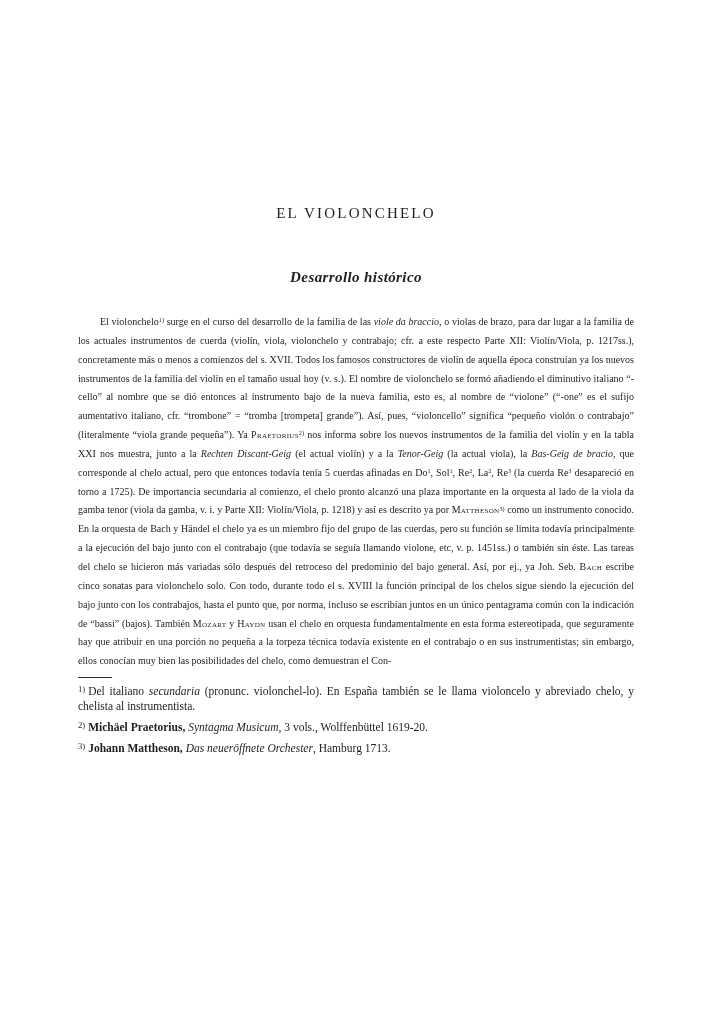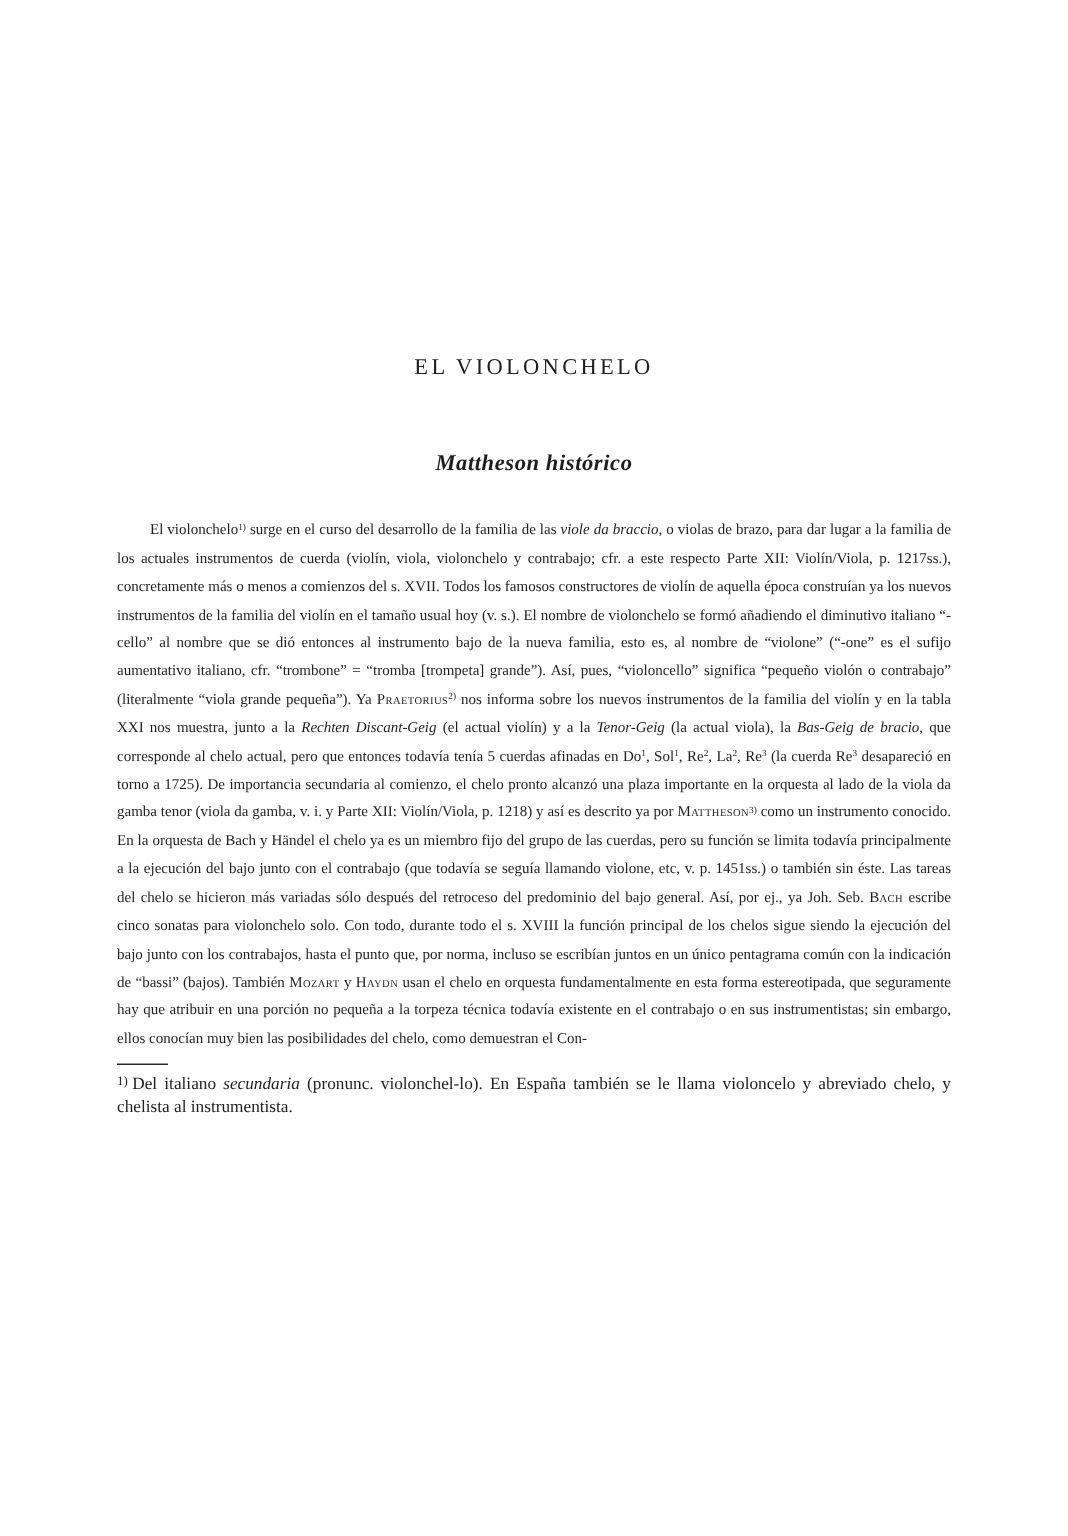--- a/index.html
+++ b/index.html
@@ -8,21 +8,20 @@
     background: #ffffff;
   }
   .page {
     position: relative;
     width: 712px;
     height: 845px;
     background: #ffffff;
     overflow: hidden;
     font-family: "Liberation Serif", "DejaVu Serif", serif;
     color: #1e1e1e;
-    margin-top: 32px;
   }
   .page-title {
     margin: 203px 78px 0 78px;
     text-align: center;
     font-size: 15px;
     line-height: 20px;
     letter-spacing: 2.2px;
     font-weight: 400;
   }
   .section-subtitle {
@@ -77,25 +76,31 @@
     margin-right: 3px;
   }
 </style>
 </head>
 <body>
 
 <div class="page">
 
   <h1 class="page-title">EL VIOLONCHELO</h1>
 
-  <h2 class="section-subtitle">Mattheson histórico</h2>
+  <h2 class="section-subtitle">Desarrollo histórico</h2>
 
   <p class="body-paragraph"><span class="run-n">El violonchelo</span><span class="run-sup">1)</span><span class="run-n"> surge en el curso del desarrollo de la familia de las </span><span class="run-i">viole da braccio</span><span class="run-n">, o violas de brazo, para dar lugar a la familia de los actuales instrumentos de cuerda (violín, viola, violonchelo y contrabajo; cfr. a este respecto Parte XII: Violín/Viola, p. 1217ss.), concretamente más o menos a comienzos del s. XVII. Todos los famosos constructores de violín de aquella época construían ya los nuevos instrumentos de la familia del violín en el tamaño usual hoy (v. s.). El nombre de violonchelo se formó añadiendo el diminutivo italiano “-cello” al nombre que se dió entonces al instrumento bajo de la nueva familia, esto es, al nombre de “violone” (“-one” es el sufijo aumentativo italiano, cfr. “trombone” = “tromba [trompeta] grande”). Así, pues, “violoncello” significa “pequeño violón o contrabajo” (literalmente “viola grande pequeña”). Ya </span><span class="run-sc">Praetorius</span><span class="run-sup">2)</span><span class="run-n"> nos informa sobre los nuevos instrumentos de la familia del violín y en la tabla XXI nos muestra, junto a la </span><span class="run-i">Rechten Discant-Geig</span><span class="run-n"> (el actual violín) y a la </span><span class="run-i">Tenor-Geig</span><span class="run-n"> (la actual viola), la </span><span class="run-i">Bas-Geig de bracio</span><span class="run-n">, que corresponde al chelo actual, pero que entonces todavía tenía 5 cuerdas afinadas en Do</span><span class="run-sup">1</span><span class="run-n">, Sol</span><span class="run-sup">1</span><span class="run-n">, Re</span><span class="run-sup">2</span><span class="run-n">, La</span><span class="run-sup">2</span><span class="run-n">, Re</span><span class="run-sup">3</span><span class="run-n"> (la cuerda Re</span><span class="run-sup">3</span><span class="run-n"> desapareció en torno a 1725). De importancia secundaria al comienzo, el chelo pronto alcanzó una plaza importante en la orquesta al lado de la viola da gamba tenor (viola da gamba, v. i. y Parte XII: Violín/Viola, p. 1218) y así es descrito ya por </span><span class="run-sc">Mattheson</span><span class="run-sup">3)</span><span class="run-n"> como un instrumento conocido. En la orquesta de Bach y Händel el chelo ya es un miembro fijo del grupo de las cuerdas, pero su función se limita todavía principalmente a la ejecución del bajo junto con el contrabajo (que todavía se seguía llamando violone, etc, v. p. 1451ss.) o también sin éste. Las tareas del chelo se hicieron más variadas sólo después del retroceso del predominio del bajo general. Así, por ej., ya Joh. Seb. </span><span class="run-sc">Bach</span><span class="run-n"> escribe cinco sonatas para violonchelo solo. Con todo, durante todo el s. XVIII la función principal de los chelos sigue siendo la ejecución del bajo junto con los contrabajos, hasta el punto que, por norma, incluso se escribían juntos en un único pentagrama común con la indicación de “bassi” (bajos). También </span><span class="run-sc">Mozart</span><span class="run-n"> y </span><span class="run-sc">Haydn</span><span class="run-n"> usan el chelo en orquesta fundamentalmente en esta forma estereotipada, que seguramente hay que atribuir en una porción no pequeña a la torpeza técnica todavía existente en el contrabajo o en sus instrumentistas; sin embargo, ellos conocían muy bien las posibilidades del chelo, como demuestran el Con-</span></p>
 
   <div class="footnote-separator"></div>
 
   <div class="footnotes">
     <div class="footnote">
       <span class="fn-marker">1)</span><span><span class="run-n">Del italiano </span><span class="run-i">secundaria</span><span class="run-n"> (pronunc. violonchel-lo). En España también se le llama violoncelo y abreviado chelo, y chelista al instrumentista.</span></span>
     </div>
+    <div class="footnote">
+      <span class="fn-marker">2)</span><span><span class="run-b">Michäel Praetorius,</span><span class="run-n"> </span><span class="run-i">Syntagma Musicum</span><span class="run-n">, 3 vols., Wolffenbüttel 1619-20.</span></span>
+    </div>
+    <div class="footnote">
+      <span class="fn-marker">3)</span><span><span class="run-b">Johann Mattheson,</span><span class="run-n"> </span><span class="run-i">Das neueröffnete Orchester</span><span class="run-n">, Hamburg 1713.</span></span>
+    </div>
   </div>
 
 </div>
 
 </body></html>

